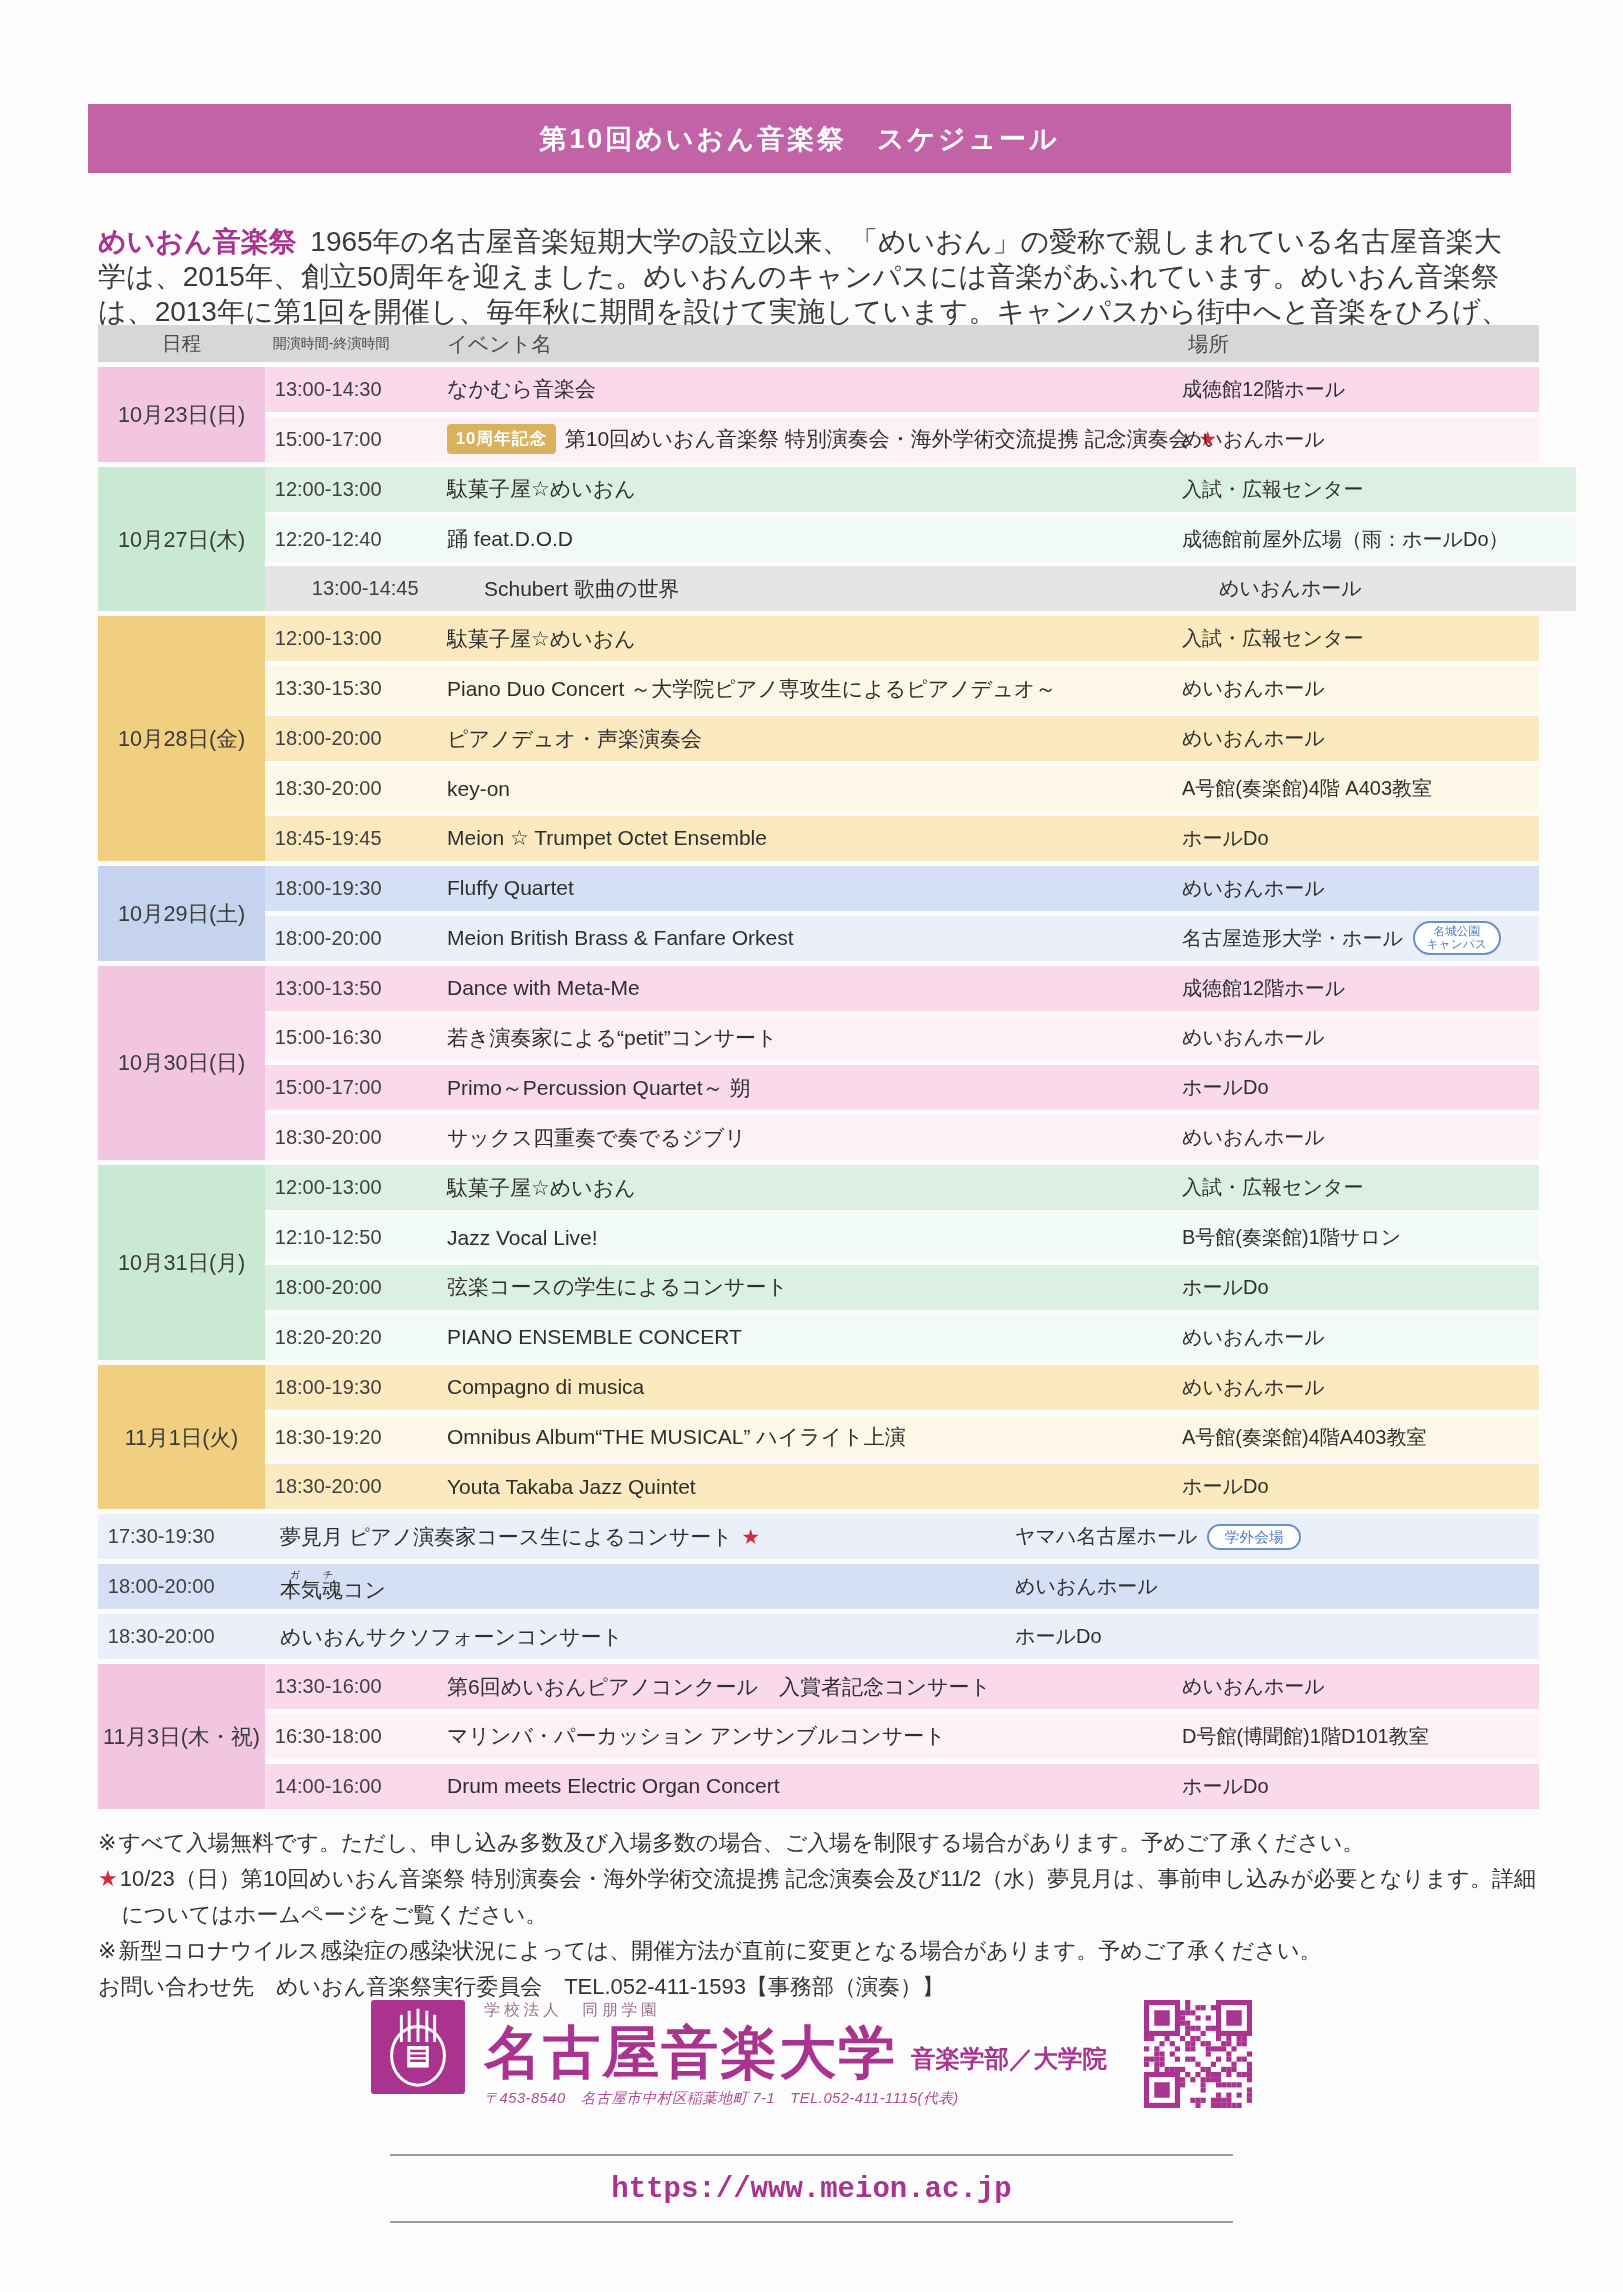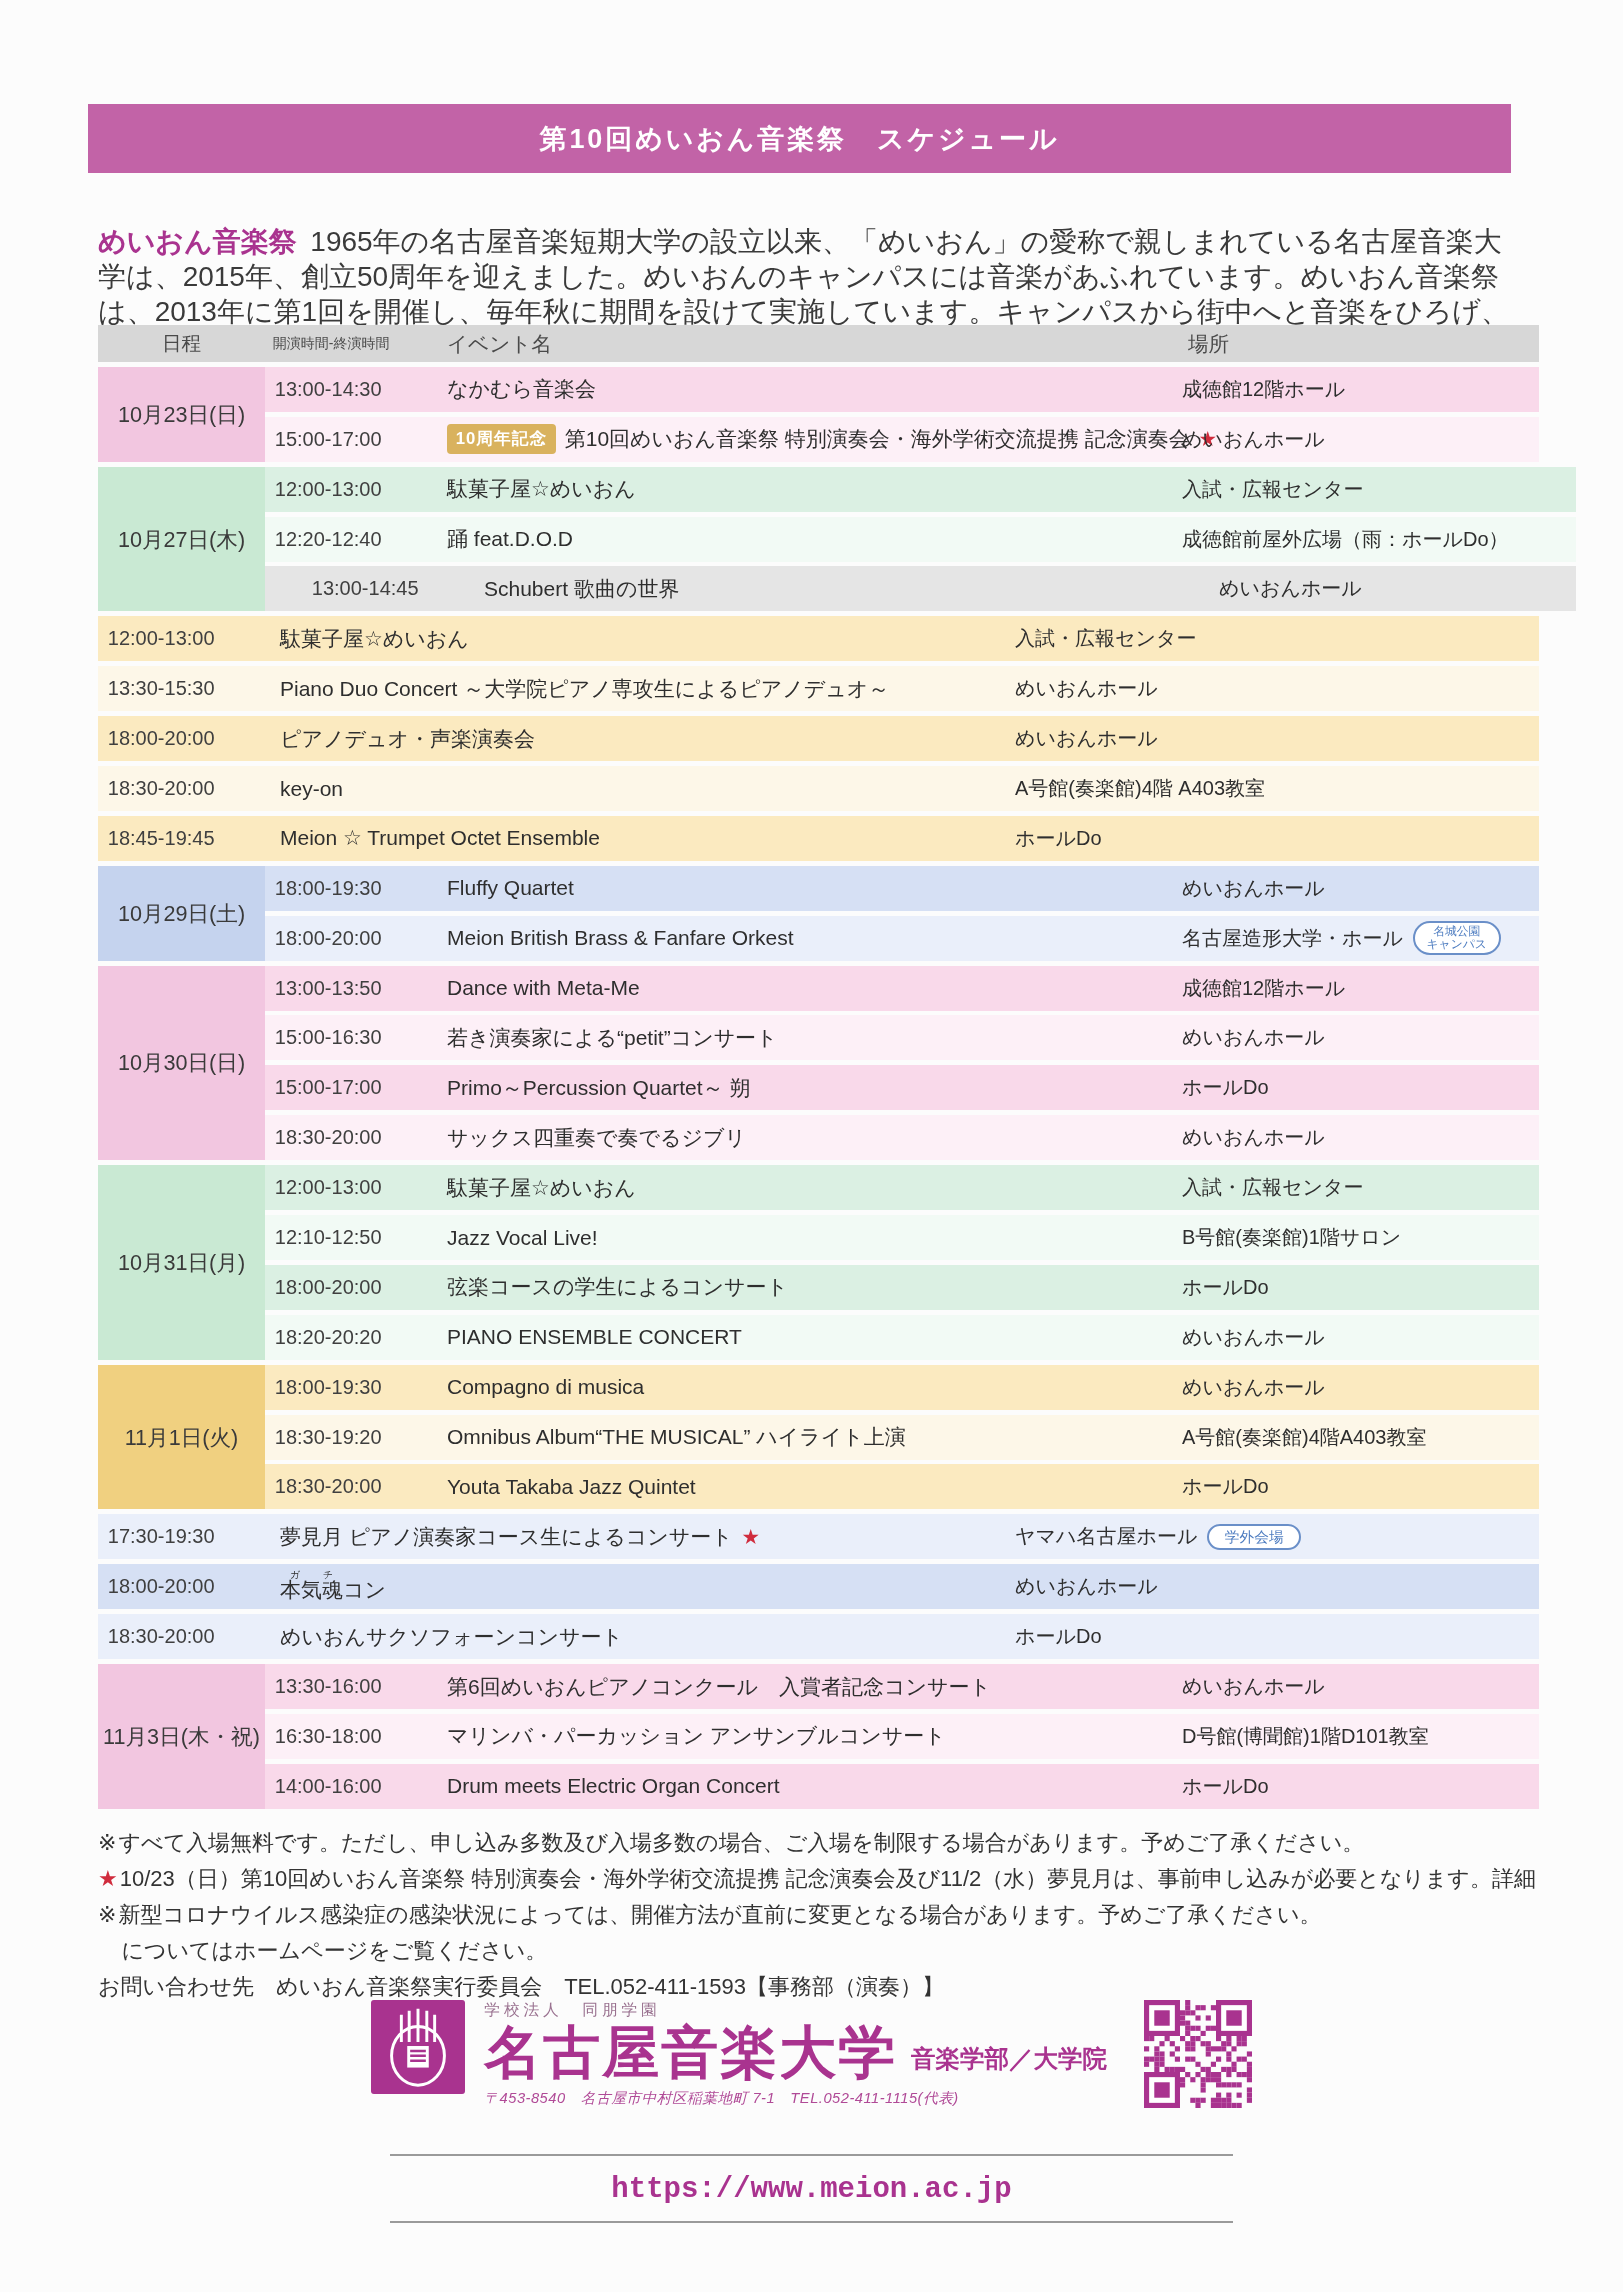--- a/index.html
+++ b/index.html
@@ -152,20 +152,23 @@
             <div class="cell event">
               <span>Schubert 歌曲の世界</span>
             </div>
             <div class="cell place">
               <span>めいおんホール</span>
             </div>
           </div>
         </div>
       </div>
       <div class="group">
+        <div class="date-cell" style="background: rgb(240, 208, 128);">
+          <span>10月28日(金)</span>
+        </div>
         <div class="rows">
           <div class="row" style="background: rgb(251, 234, 192);">
             <div class="cell time">12:00-13:00</div>
             <div class="cell event">
               <span>駄菓子屋☆めいおん</span>
             </div>
             <div class="cell place">
               <span>入試・広報センター</span>
             </div>
           </div>
@@ -419,22 +422,22 @@
             </div>
           </div>
         </div>
       </div>
     </div>
 </div>
 
 <div class="notes">
   <div class="note-line"><span class="note-prefix">※</span><span>すべて入場無料です。ただし、申し込み多数及び入場多数の場合、ご入場を制限する場合があります。予めご了承ください。</span></div>
   <div class="note-line"><span class="note-prefix" id="star-prefix" style="color: rgb(208, 44, 61);">★</span><span>10/23（日）第10回めいおん音楽祭 特別演奏会・海外学術交流提携 記念演奏会及び11/2（水）夢見月は、事前申し込みが必要となります。詳細</span></div>
+  <div class="note-line note-indent"><span>についてはホームページをご覧ください。</span></div>
   <div class="note-line"><span class="note-prefix">※</span><span>新型コロナウイルス感染症の感染状況によっては、開催方法が直前に変更となる場合があります。予めご了承ください。</span></div>
-  <div class="note-line note-indent"><span>についてはホームページをご覧ください。</span></div>
   <div class="note-line"><span>お問い合わせ先　めいおん音楽祭実行委員会　TEL.052-411-1593【事務部（演奏）】</span></div>
 </div>
 
 <div class="logo-row">
   <svg class="logo-square" width="94" height="94" viewBox="0 0 96 96">
     <rect width="96" height="96" rx="3" fill="#a9338f"></rect>
     <path d="M31 15 v28 M39 11 v32 M48 9 v34 M57 11 v32 M65 15 v28" stroke="#ffffff" stroke-width="3" fill="none"></path>
     <ellipse cx="48" cy="57" rx="27" ry="30" fill="none" stroke="#ffffff" stroke-width="3"></ellipse>
     <rect x="37" y="47" width="22" height="22" fill="#ffffff"></rect>
     <path d="M40 52 h16 M40 57 h16 M40 62 h16" stroke="#a9338f" stroke-width="2.5"></path>

